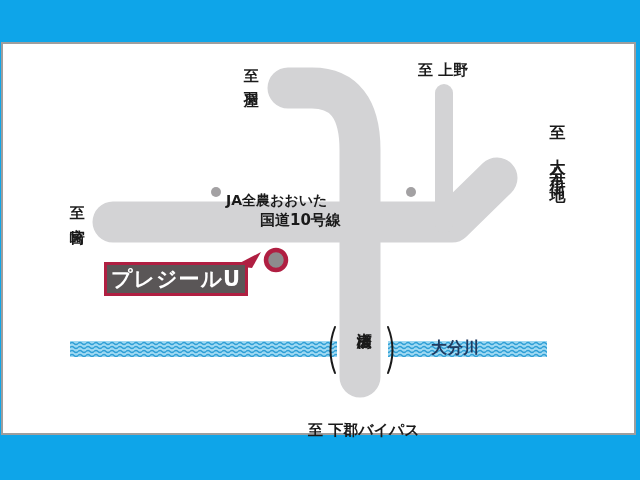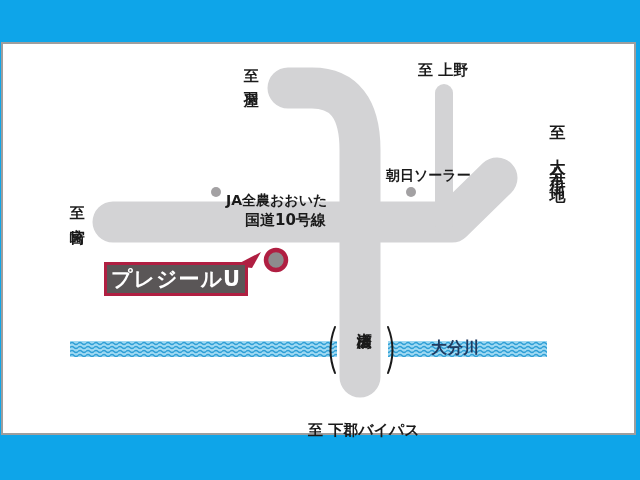--- a/index.html
+++ b/index.html
@@ -4,21 +4,21 @@
 <style>
   html,body{margin:0;padding:0;background:#ffffff;}
   body{width:640px;height:480px;font-family:"DejaVu Sans","Liberation Sans",sans-serif;}
   .stage{position:relative;width:640px;height:480px;background:#0ea5e9;overflow:hidden;}
   .frame{position:absolute;left:1px;top:42px;width:635px;height:393px;border:2px solid #9e9e9e;box-sizing:border-box;background:#ffffff;}
   svg.map{position:absolute;left:0;top:0;}
   .lbl{position:absolute;font-weight:bold;color:#1a1a1a;font-size:15px;line-height:1.15;white-space:nowrap;}
   .v{writing-mode:vertical-rl;text-orientation:upright;letter-spacing:2px;}
   .lbl-ja{left:226px;top:192px;font-size:14px;}
   .lbl-asahi{left:386px;top:167px;font-size:14px;}
-  .lbl-route{left:245px;top:212px;}
+  .lbl-route{left:260px;top:212px;}
   .lbl-ueno{left:418px;top:62px;}
   .lbl-haneya{left:242px;top:57px;}
   .lbl-miyazaki{left:68px;top:194px;}
   .lbl-oitacity{left:548px;top:113px;font-size:16px;letter-spacing:7px;}
   .lbl-bridge{left:355px;top:320px;letter-spacing:1px;}
   .lbl-river{left:431px;top:339px;font-size:16px;color:#203a60;}
   .lbl-shimogori{left:308px;top:400px;margin-top:22px;}
   .dealer-box{position:absolute;left:104px;top:262px;width:144px;height:34px;background:#5a5657;
     border:3px solid #b01f42;box-sizing:border-box;display:flex;align-items:center;justify-content:center;}
   .dealer-box span{color:#ffffff;font-weight:bold;font-size:21px;letter-spacing:1px;line-height:1;}
@@ -64,21 +64,20 @@
     </g>
   </svg>
 
   <div class="lbl v lbl-haneya">至 羽屋</div>
   <div class="lbl lbl-ueno">至 上野</div>
   <div class="lbl v lbl-oitacity">至 大分市街地</div>
   <div class="lbl v lbl-miyazaki">至 宮崎</div>
   <div class="lbl lbl-shimogori">至 下郡バイパス</div>
 
   <div class="lbl lbl-ja">JA全農おおいた</div>
-  <div class="lbl lbl-asahi">朝日ソーラー</div>
 
   <div class="lbl lbl-route">国道10号線</div>
   <div class="lbl v lbl-bridge">広瀬橋</div>
   <div class="lbl lbl-river">大分川</div>
 
   <div class="dealer-box">
     <span>プレジールU</span>
   </div>
 
 </div>

